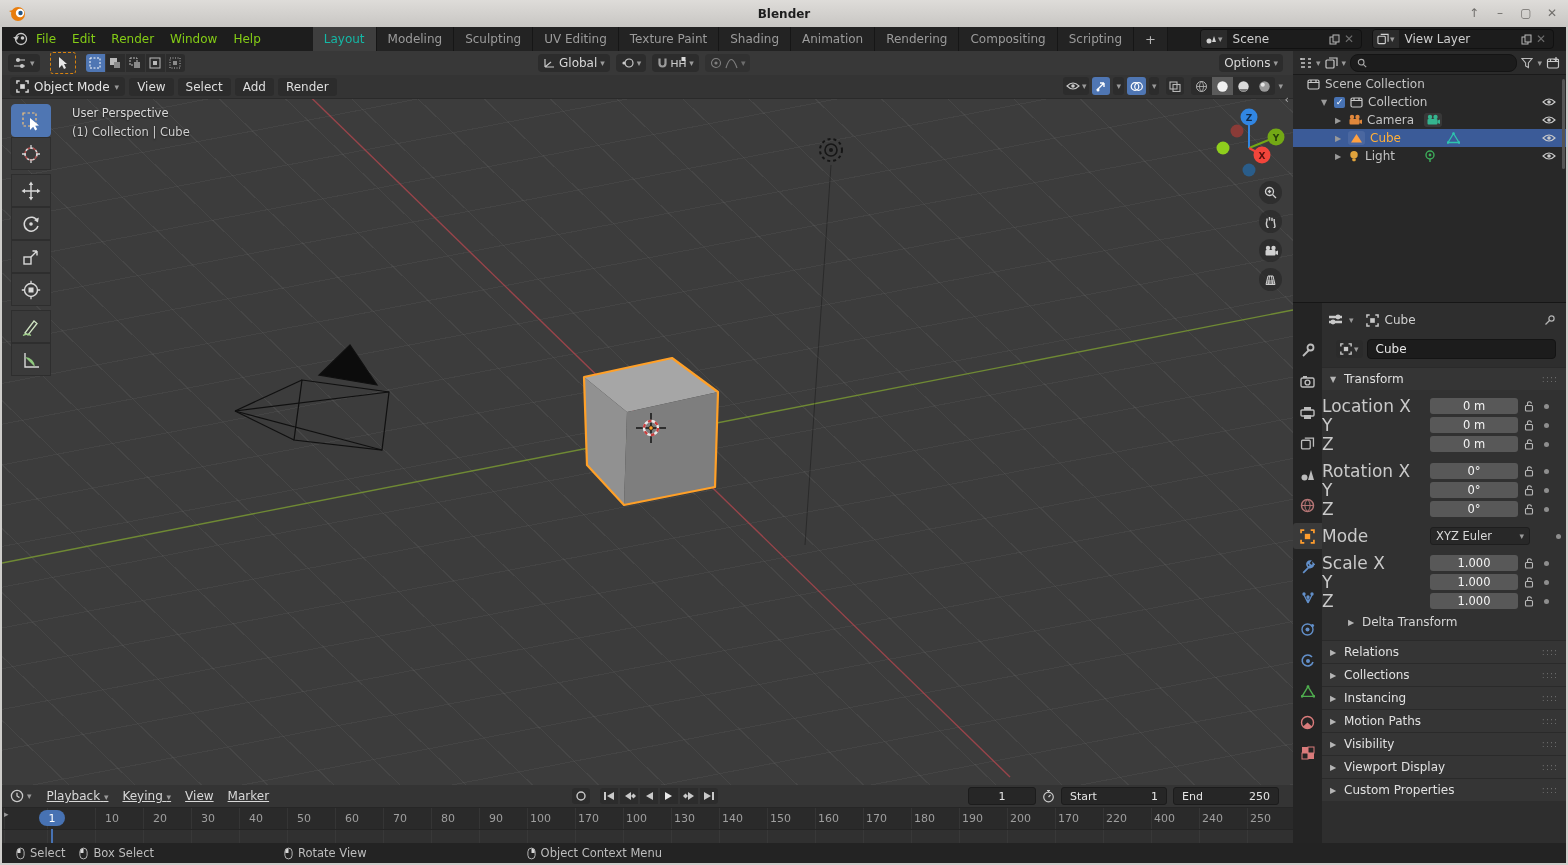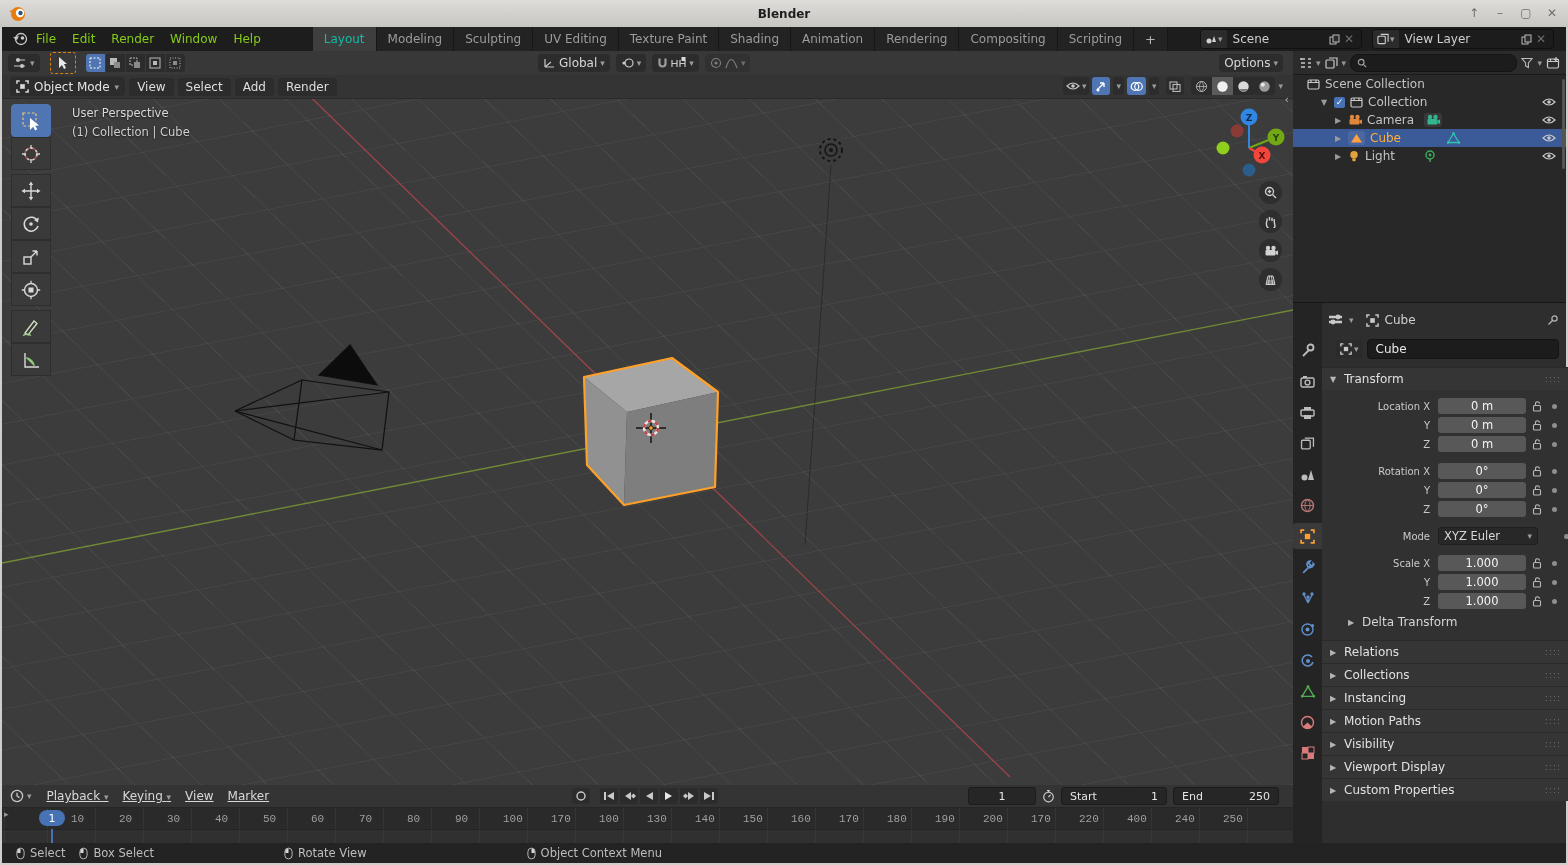--- a/index.html
+++ b/index.html
@@ -95,21 +95,21 @@
   #prop-breadcrumb{height:26px;display:flex;align-items:center;gap:6px;padding:4px 6px 0 6px;}
   #prop-name-row{display:flex;align-items:center;gap:4px;margin:6px 10px 8px 14px;}
   #prop-name-field{flex:1;height:18px;background:#1c1c1c;border:1px solid #141414;border-radius:4px;
                    color:#e8e8e8;display:flex;align-items:center;padding:0 8px;}
   .panel-hdr{height:22px;background:#353535;display:flex;align-items:center;gap:6px;padding:0 8px;
              border-top:1px solid #2a2a2a;color:#e0e0e0;}
   .panel-hdr .grip{margin-left:auto;color:#6e6e6e;font-size:9px;letter-spacing:1px;}
   .tw{font-size:8px;color:#b5b5b5;width:8px;}
   #transform-body{padding:6px 0 8px 0;background:#313131;}
   .trow{display:flex;align-items:center;height:18px;margin:1px 0;}
-  .trow .lbl{width:108px;text-align:right;padding-right:8px;color:#c9c9c9;font-size:10px;}
+  .trow .lbl{width:108px;text-align:left;color:#c9c9c9;font-size:17px;}
   .trow .val{width:88px;height:16px;background:#585858;border-radius:3px;color:#f4f4f4;
              display:flex;align-items:center;justify-content:center;font-size:11.5px;}
   .trow .lockc{width:22px;display:flex;justify-content:center;}
   .trow .dot{width:5px;height:5px;border-radius:50%;background:#8e8e8e;margin-left:4px;}
   .tgroup{margin-bottom:9px;}
   .mode-dd{width:88px;height:16px;background:#282828;border:1px solid #1e1e1e;border-radius:3px;color:#d8d8d8;
            display:flex;align-items:center;padding:0 5px;font-size:11.5px;justify-content:space-between;}
   .subpanel{height:20px;display:flex;align-items:center;gap:6px;padding-left:26px;background:#313131;color:#d5d5d5;}
   
   #timeline{left:2px;top:785px;width:1291px;height:58px;background:#2f2f2f;}
@@ -117,21 +117,21 @@
   .tl-menu{padding:2px 7px;color:#d8d8d8;text-decoration:underline;}
   #tl-transport{position:absolute;left:570px;display:flex;align-items:center;gap:2px;}
   .tp-btn{width:18px;height:16px;display:flex;align-items:center;justify-content:center;background:#2c2c2c;}
   #tl-fields{position:absolute;right:14px;display:flex;align-items:center;gap:6px;}
   .tl-field{height:16px;background:#262626;border:1px solid #1c1c1c;border-radius:3px;color:#e5e5e5;
             display:flex;align-items:center;justify-content:center;font-size:11px;}
   #tl-ruler{position:relative;height:21px;background:#2a2a2a;border-bottom:1px solid #242424;overflow:hidden;
     background-image:repeating-linear-gradient(90deg,rgba(255,255,255,.05) 0 1px,transparent 1px 48px);
     background-position:45px 0;}
   #ruler-labels{display:flex;padding-left:69px;align-items:center;height:100%;color:#9f9f9f;font-size:11px;}
-  .ruler-num{width:48px;text-align:left;flex:none;font-family:Liberation Mono, monospace;}
+  .ruler-num{width:48px;text-align:right;flex:none;}
   #playhead-pill{position:absolute;left:37px;top:2px;width:26px;height:16px;background:#4772b3;border-radius:8px;
                  color:#fff;font-size:11px;display:flex;align-items:center;justify-content:center;}
   #tl-body{position:relative;height:14px;background:#303030;
     background-image:repeating-linear-gradient(90deg,rgba(255,255,255,.04) 0 1px,transparent 1px 48px);
     background-position:45px 0;}
   #playhead-line{position:absolute;left:49px;top:-1px;width:2px;height:15px;background:#4772b3;}
   #tl-expand{position:absolute;left:2px;top:24px;color:#9a9a9a;font-size:9px;}
   
   #statusbar{left:2px;top:843px;width:1564px;height:20px;background:#232323;display:flex;align-items:center;
              color:#bdbdbd;font-size:11.5px;}

